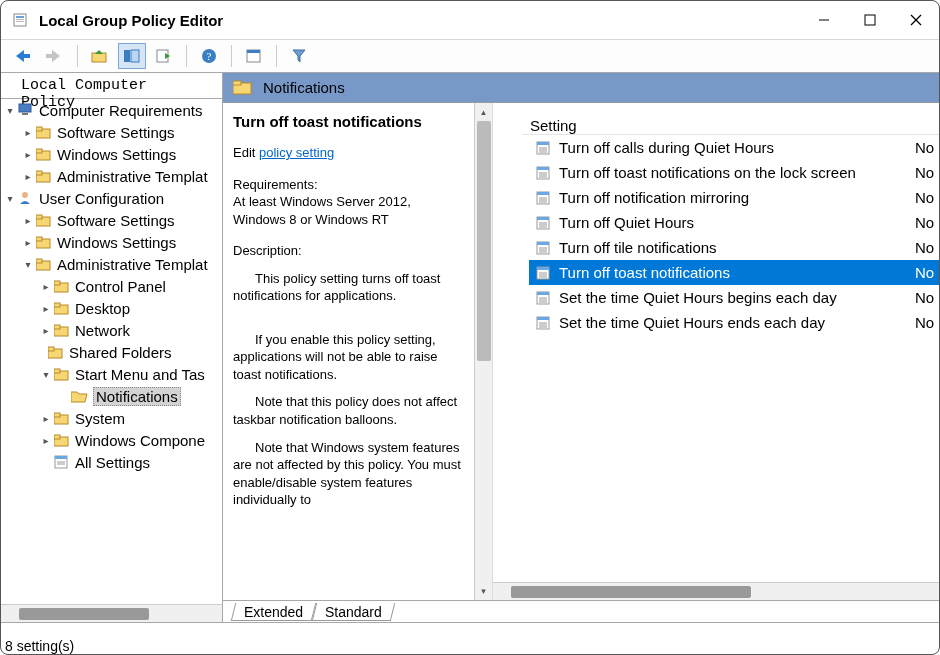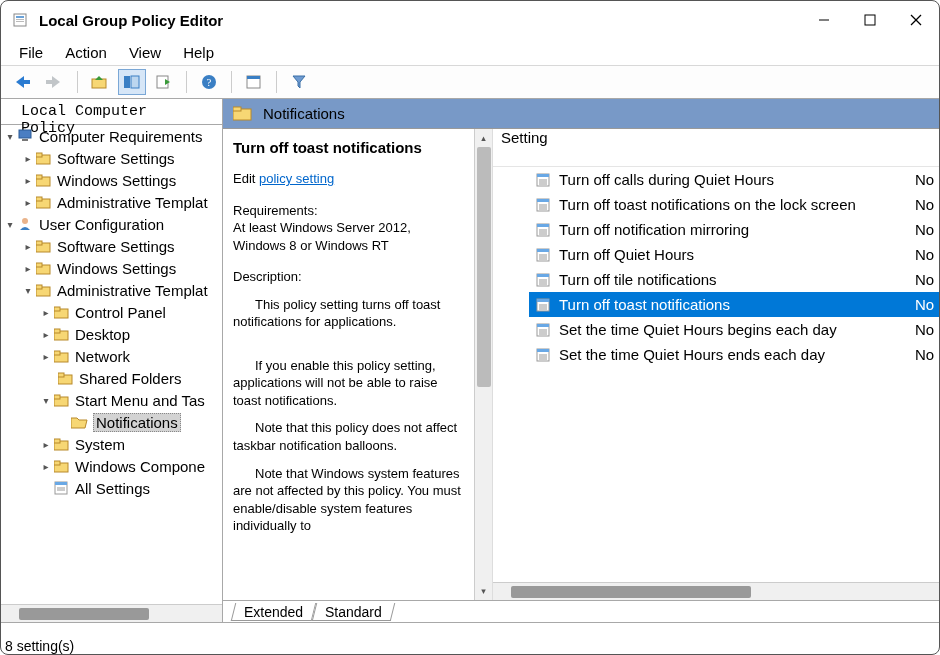--- a/index.html
+++ b/index.html
@@ -35,21 +35,21 @@
   .desc-col { width:252px; border-right:1px solid #ccc; padding:10px 12px 4px 10px; display:flex; flex-direction:column; overflow:hidden; }
   .desc-title { font-weight:600; margin-bottom:14px; }
   .desc-text { font-size:13px; line-height:1.35; }
   .edit-link { color:#0066cc; text-decoration:underline; }
   .list-col { flex:1; display:flex; min-width:0; }
   .vscroll { width:18px; background:#f0f0f0; display:flex; flex-direction:column; align-items:center; border-right:1px solid #ddd; }
   .vs-btn { width:18px; height:18px; display:flex; align-items:center; justify-content:center; font-size:9px; color:#555;}
   .vs-track { flex:1; width:100%; position:relative; }
   .vs-thumb { position:absolute; left:2px; top:0; width:14px; background:#bbb; border-radius:2px; }
   .list-inner { flex:1; display:flex; flex-direction:column; min-width:0; }
-  .list-hdr { height:38px; display:flex; align-items:flex-start; padding-left:8px; border-bottom:1px solid #e5e5e5; }
+  .list-hdr { height:32px; display:flex; align-items:flex-end; padding-left:8px; border-bottom:1px solid #e5e5e5;margin-left:29px; }
   .list-rows { flex:1; overflow:hidden;margin-left:36px; }
   .list-row { display:flex; align-items:center; height:25px; padding-left:6px; }
   .list-row.selected { background:#0078d7; color:#fff; }
   .li-icon { width:18px; height:16px; margin-right:6px; display:inline-flex;align-items:center;justify-content:center;}
   .li-text { flex:1; white-space:nowrap; overflow:hidden; }
   .li-state { width:24px; text-align:left; }
   .list-hscroll { height:18px; background:#f0f0f0; border-top:1px solid #ccc; position:relative; }
   .list-hscroll .hscroll-thumb { left:18px; }
   .tabs { height:22px; display:flex; align-items:flex-end; padding-left:10px; gap:0; border-top:1px solid #a8a8a8; background:#fff;}
   .tab { border:1px solid #999; border-top:none; padding:1px 10px 0 10px; font-size:14px; position:relative; top:-1px; background:#fff;}
@@ -86,26 +86,20 @@
         </div>
       <div class="win-btn">
           <svg width="12" height="12">
             <line x1="1" y1="1" x2="11" y2="11" stroke="#000" stroke-width="1.3"></line>
             <line x1="11" y1="1" x2="1" y2="11" stroke="#000" stroke-width="1.3"></line>
           </svg>
         </div>
     </div>
   </div>
 
-  <div class="menubar" id="menubar">
-      <span class="menu-item">File</span>
-      <span class="menu-item">Action</span>
-      <span class="menu-item">View</span>
-      <span class="menu-item">Help</span>
-    </div>
 
   <div class="toolbar">
     <div class="tbtn">
         <svg width="20" height="16">
           <polygon points="11,2 3,8 11,14" fill="#2a7bd1"></polygon>
           <rect x="10" y="6" width="7" height="4" fill="#2a7bd1"></rect>
         </svg>
       </div>
     <div class="tbtn" style="opacity:.45">
         <svg width="20" height="16">
@@ -262,21 +256,21 @@
           <div class="tree-row" style="padding-left: 38px;">
             <span class="twisty">▸</span>
             <span class="node-icon">
               <svg width="16" height="14">
                 <rect x="0" y="4" width="14" height="9" fill="#f7d774" stroke="#b8892b"></rect>
                 <rect x="0" y="2" width="6" height="4" fill="#f7d774" stroke="#b8892b"></rect>
               </svg>
             </span>
             <span class="node-label">Network</span>
           </div>
-          <div class="tree-row" style="padding-left: 42px;">
+          <div class="tree-row" style="padding-left: 32px;">
             <span class="twisty"></span>
             <span class="node-icon">
               <svg width="16" height="14">
                 <rect x="0" y="4" width="14" height="9" fill="#f7d774" stroke="#b8892b"></rect>
                 <rect x="0" y="2" width="6" height="4" fill="#f7d774" stroke="#b8892b"></rect>
               </svg>
             </span>
             <span class="node-label">Shared Folders</span>
           </div>
           <div class="tree-row" style="padding-left: 38px;">

